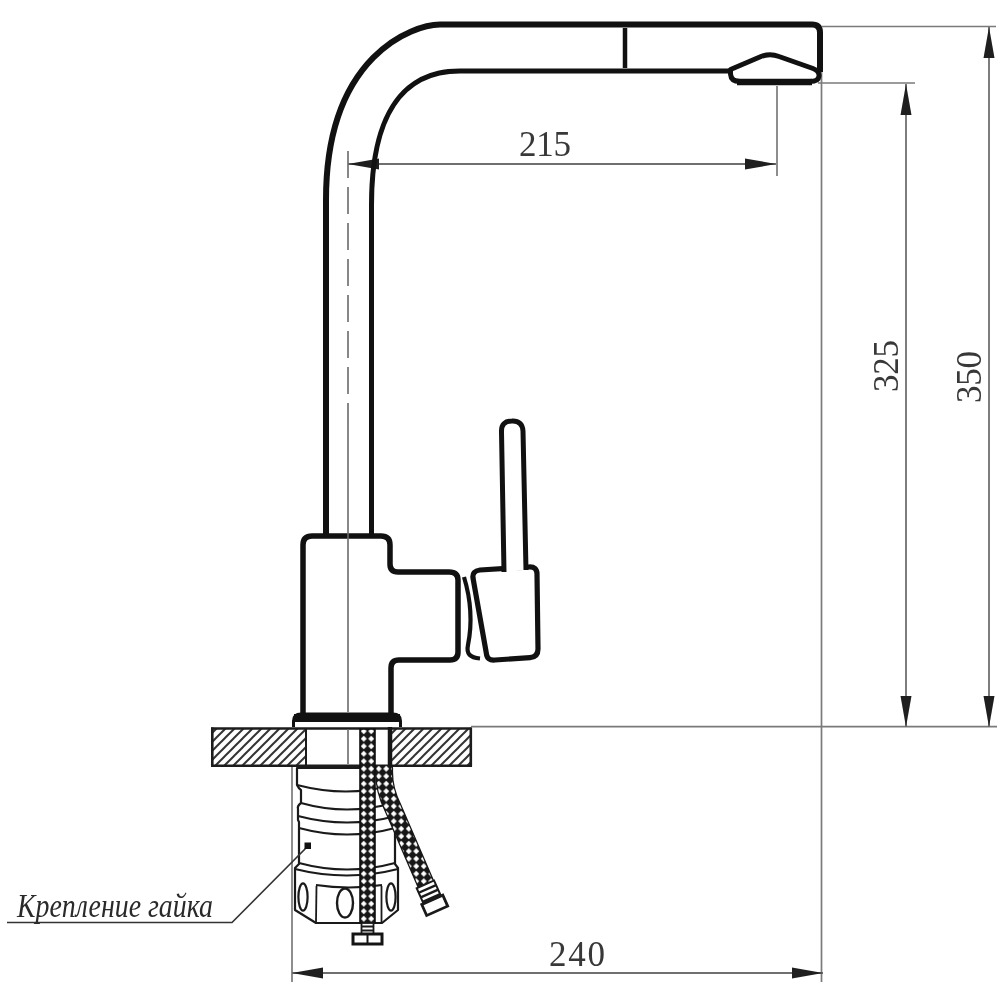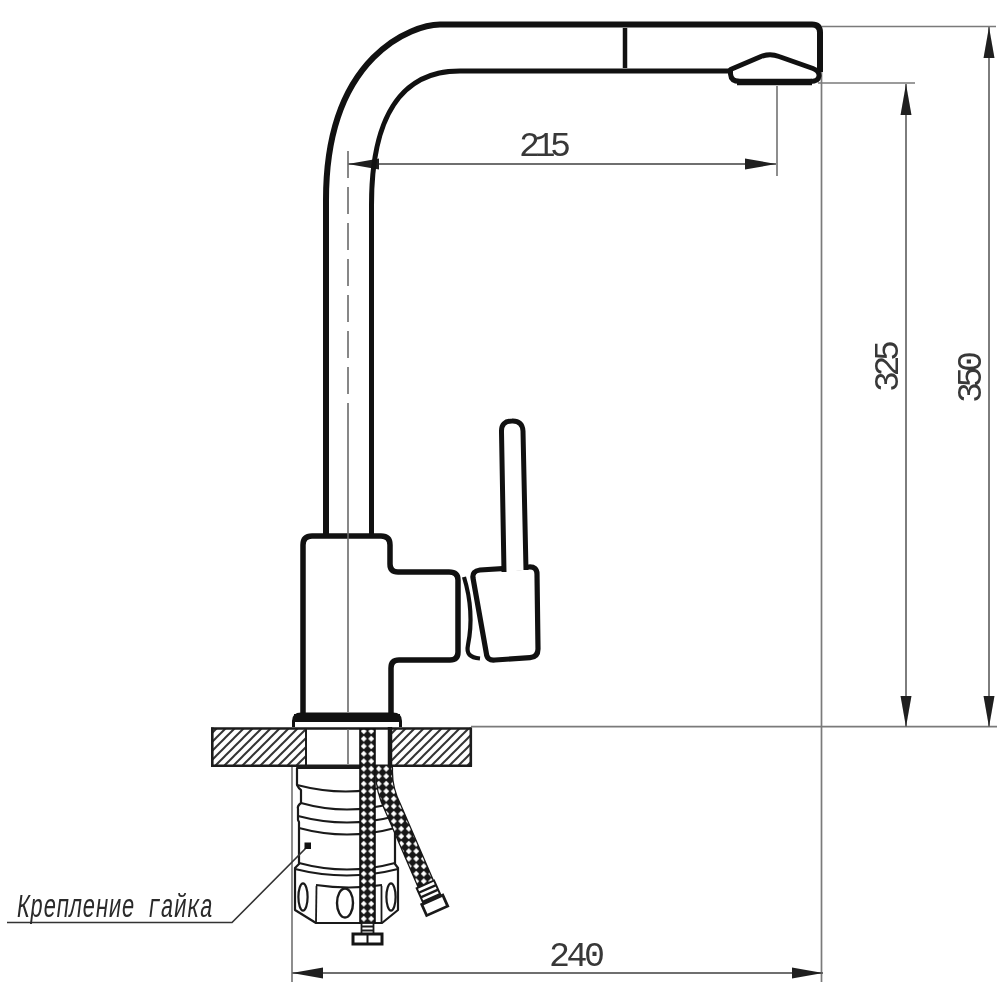--- a/index.html
+++ b/index.html
@@ -1,16 +1,16 @@
 <!DOCTYPE html>
 <html><head>
 <meta charset="utf-8">
 <style>
 html,body{margin:0;padding:0;background:#ffffff;}
-#page{width:1000px;height:1000px;background:#ffffff;font-family:Liberation Mono, monospace;}
+#page{width:1000px;height:1000px;background:#ffffff;font-family:Liberation Serif, serif;}
 </style>
 </head>
 <body>
 <div id="page">
 <svg width="1000" height="1000" viewBox="0 0 1000 1000" xmlns="http://www.w3.org/2000/svg">
 <defs>
 <pattern id="hatch" width="9" height="9" patternUnits="userSpaceOnUse">
   <rect width="9" height="9" fill="#ffffff"></rect>
   <line x1="-2" y1="2" x2="2" y2="-2" stroke="#333333" stroke-width="2"></line>
   <line x1="0" y1="9" x2="9" y2="0" stroke="#333333" stroke-width="2"></line>

